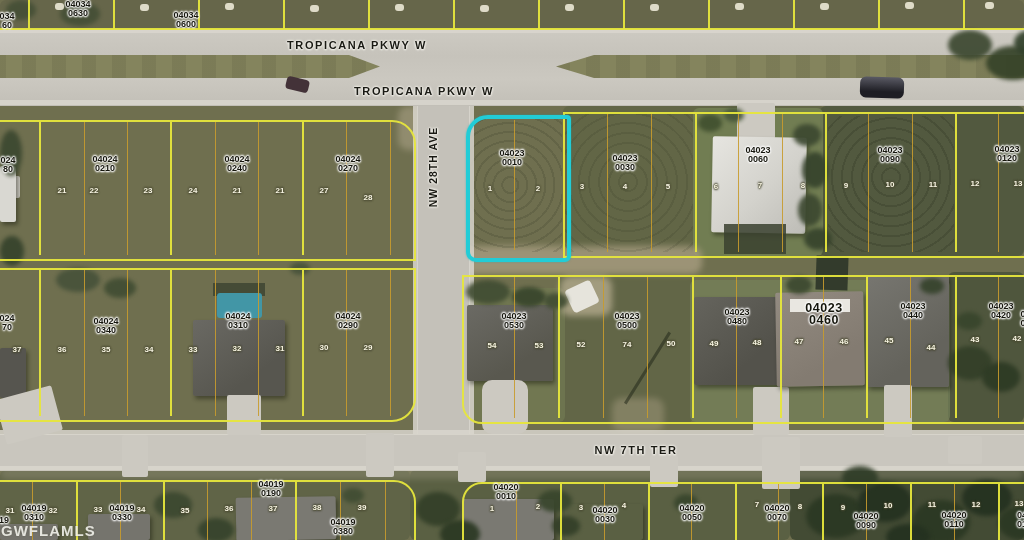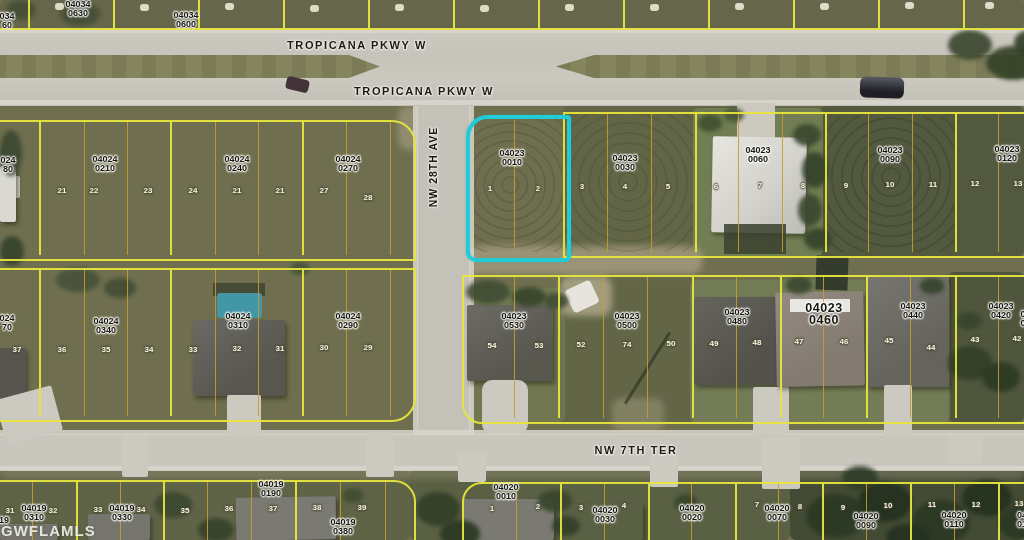--- a/index.html
+++ b/index.html
@@ -417,21 +417,21 @@
           <span>0010</span>
         </div>
 
         <div class="plabel" style="left: 605px; top: 506px;">
           <span>04020</span>
           <span>0030</span>
         </div>
 
         <div class="plabel" style="left: 692px; top: 504px;">
           <span>04020</span>
-          <span>0020</span>
+          <span>0050</span>
         </div>
 
         <div class="plabel" style="left: 777px; top: 504px;">
           <span>04020</span>
           <span>0070</span>
         </div>
 
         <div class="plabel" style="left: 866px; top: 512px;">
           <span>04020</span>
           <span>0090</span>

